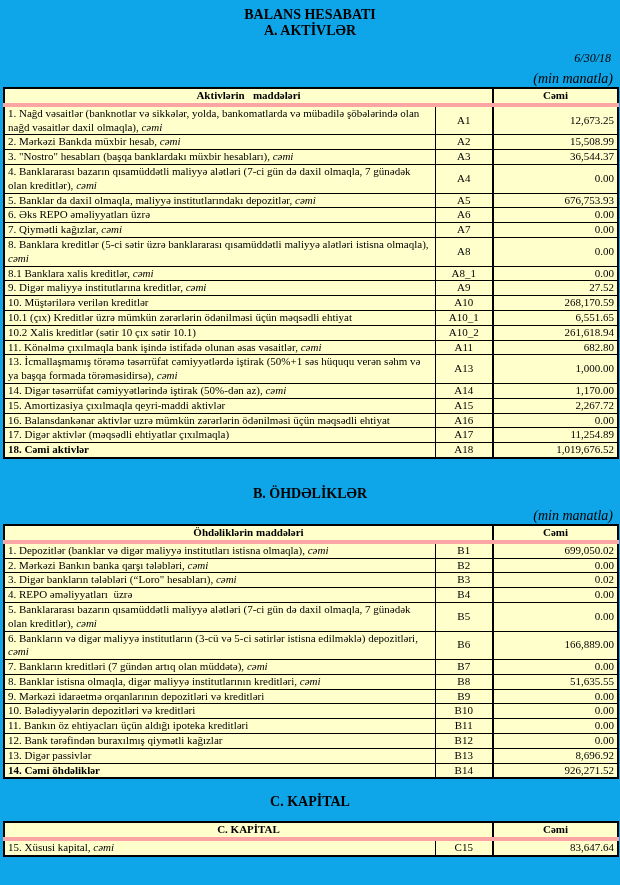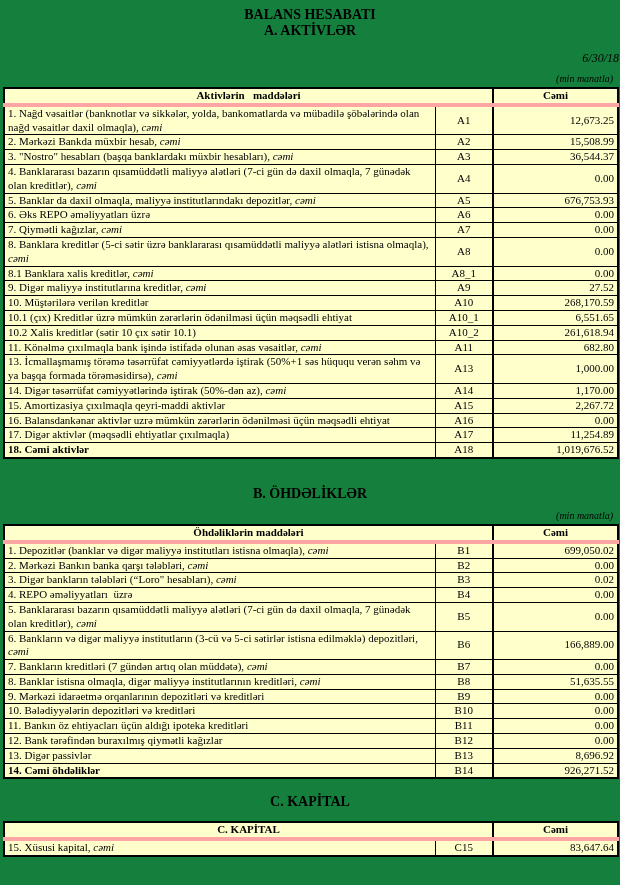--- a/index.html
+++ b/index.html
@@ -1,30 +1,30 @@
 <!DOCTYPE html>
 <html><head>
 <meta charset="utf-8">
 <style>
   html,body{margin:0;padding:0;background:#ffffff;}
   .page{
     width:620px;height:885px;overflow:hidden;position:relative;
-    background:#15803d;color:#000;
+    background:#0ea5e9;color:#000;
     font-family:"Liberation Serif", serif;
   }
   .doc-title{
     text-align:center;font-weight:bold;font-size:14px;line-height:16px;
   }
   .doc-title.first{padding-top:7px;}
   .date-line{
     text-align:right;font-style:italic;font-size:12px;line-height:13px;
-    padding-right:1px;margin-top:13px;
+    padding-right:9px;margin-top:13px;
   }
   .unit-note{
-    text-align:right;font-style:italic;font-size:10px;line-height:12px;
+    text-align:right;font-style:italic;font-size:14px;line-height:12px;
     padding-right:7px;margin-top:8px;margin-bottom:2px;
   }
   .section-heading{
     text-align:center;font-weight:bold;font-size:14px;line-height:16px;
     margin-top:27px;
   }
   table.fin-table{
     border-collapse:collapse;table-layout:fixed;
     width:614px;margin-left:3px;
     background:#FFFFCC;

